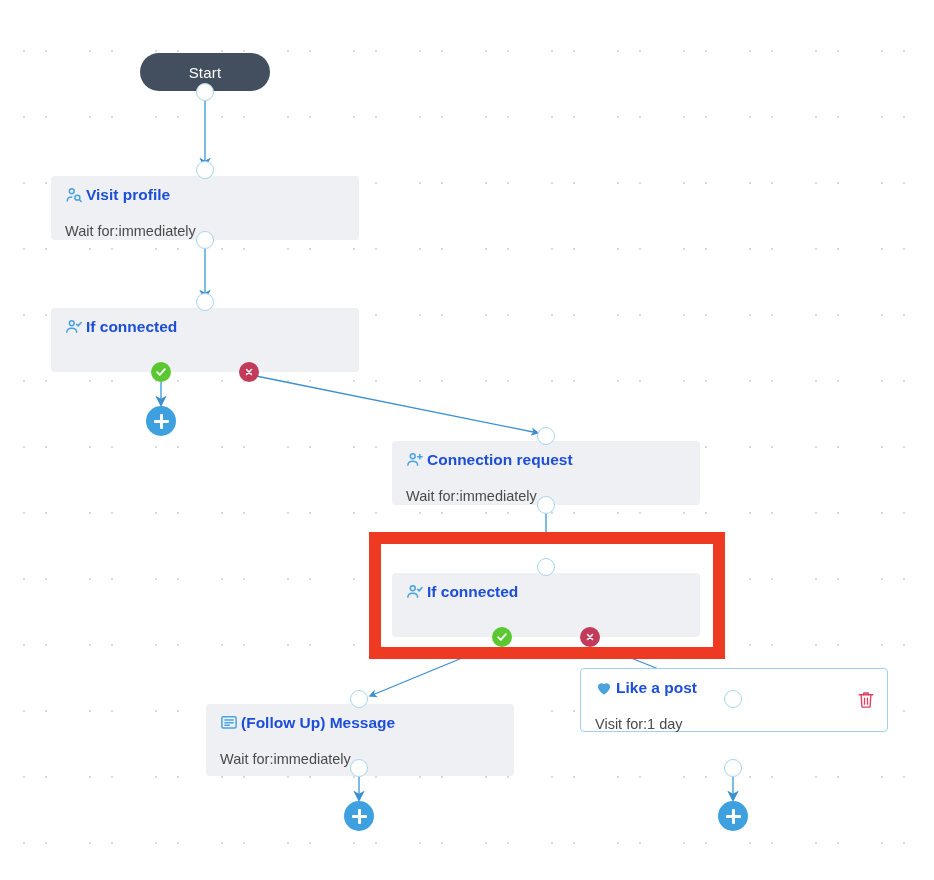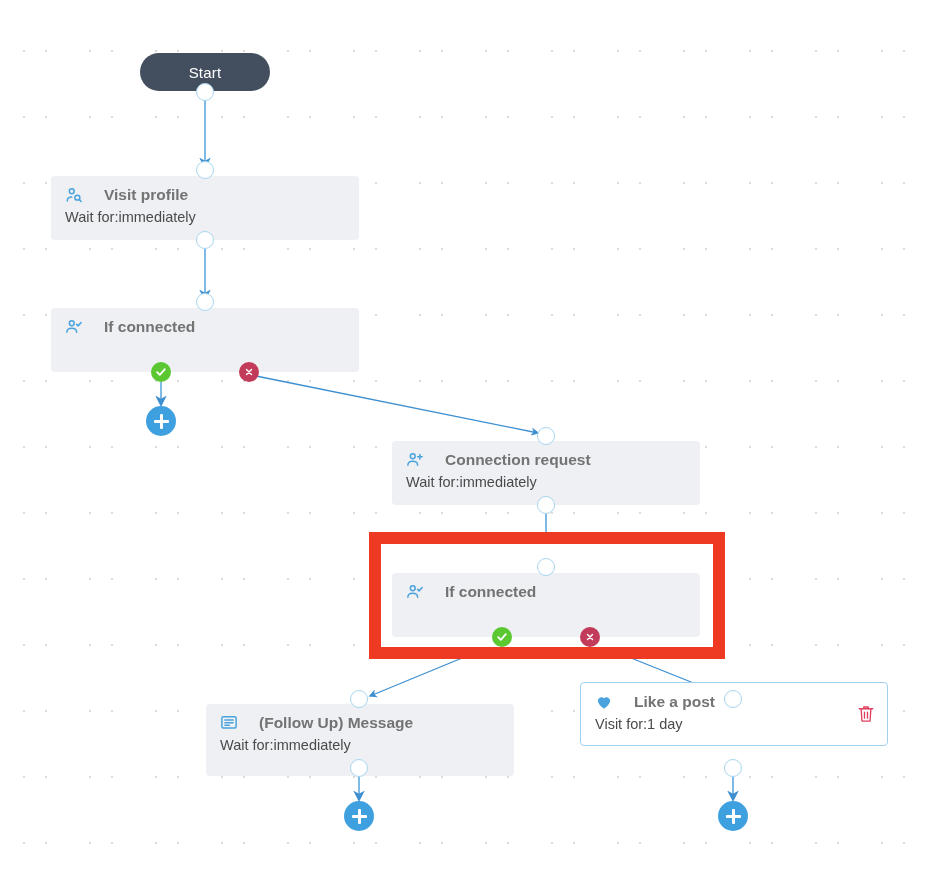--- a/index.html
+++ b/index.html
@@ -56,29 +56,29 @@
     padding: 10px 14px 12px 14px;
     z-index: 5;
   }
   .node.white {
     background: #ffffff;
     border: 1px solid #9fd0ee;
   }
   .node-title {
     display: flex;
     align-items: center;
-    gap: 21px;
-    color: #737373;
+    gap: 3px;
+    color: #1d4ed8;
     font-size: 15.5px;
     font-weight: bold;
     line-height: 18px;
     white-space: nowrap;
   }
   .node-sub {
-    margin-top: 4px;
+    margin-top: 18px;
     color: #4a4a4a;
     font-size: 14.5px;
     line-height: 18px;
     white-space: nowrap;
   }
   .node-icon {
     width: 18px;
     height: 18px;
     flex: 0 0 18px;
     display: block;
@@ -278,21 +278,21 @@
         <path d="M6.5 8h11 M6.5 11.5h11 M6.5 15h6"></path>
       </svg>
       <span>(Follow Up) Message</span>
     </div>
     <div class="node-sub">Wait for:immediately</div>
   </div>
   <div class="port" style="left:350px; top:690px;"></div>
   <div class="port" style="left:350px; top:759px;"></div>
   <div class="plus-btn" style="left:344px; top:801px;"></div>
 
-  <div class="node white" style="left:580px; top:682px; width:308px; height:64px;">
+  <div class="node white" style="left:580px; top:668px; width:308px; height:64px;">
     <div class="node-title">
       <svg class="node-icon" viewBox="0 0 24 24" fill="#4aa3dd">
         <path d="M12 21s-8.2-5.3-8.2-11A4.8 4.8 0 0 1 12 7a4.8 4.8 0 0 1 8.2 3c0 5.7-8.2 11-8.2 11z"></path>
       </svg>
       <span>Like a post</span>
     </div>
     <div class="node-sub">Visit for:1 day</div>
     <svg class="trash-btn" viewBox="0 0 24 26" fill="none" stroke="#e0405f" stroke-width="1.8" stroke-linecap="round" stroke-linejoin="round">
       <path d="M3 6h18"></path>
       <path d="M9 6V3.6h6V6"></path>

